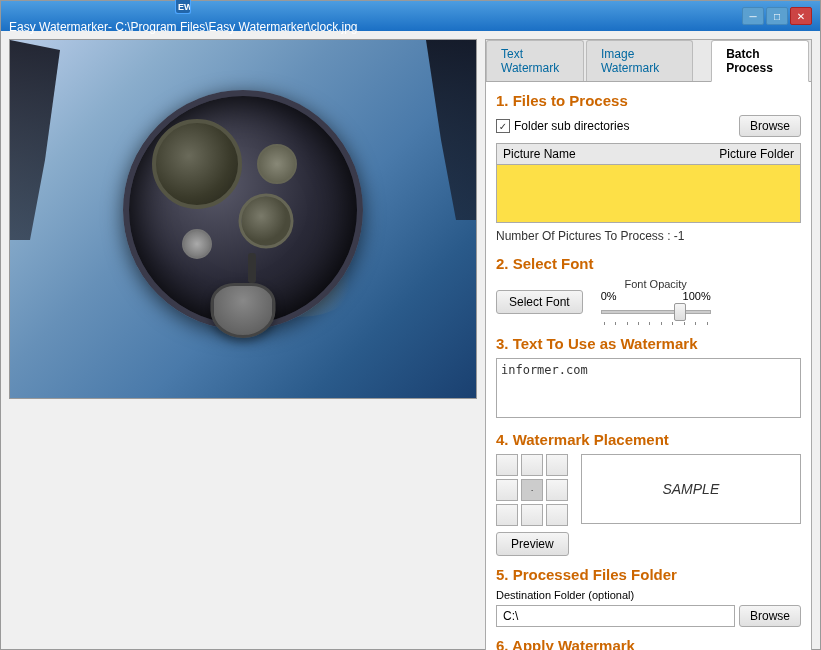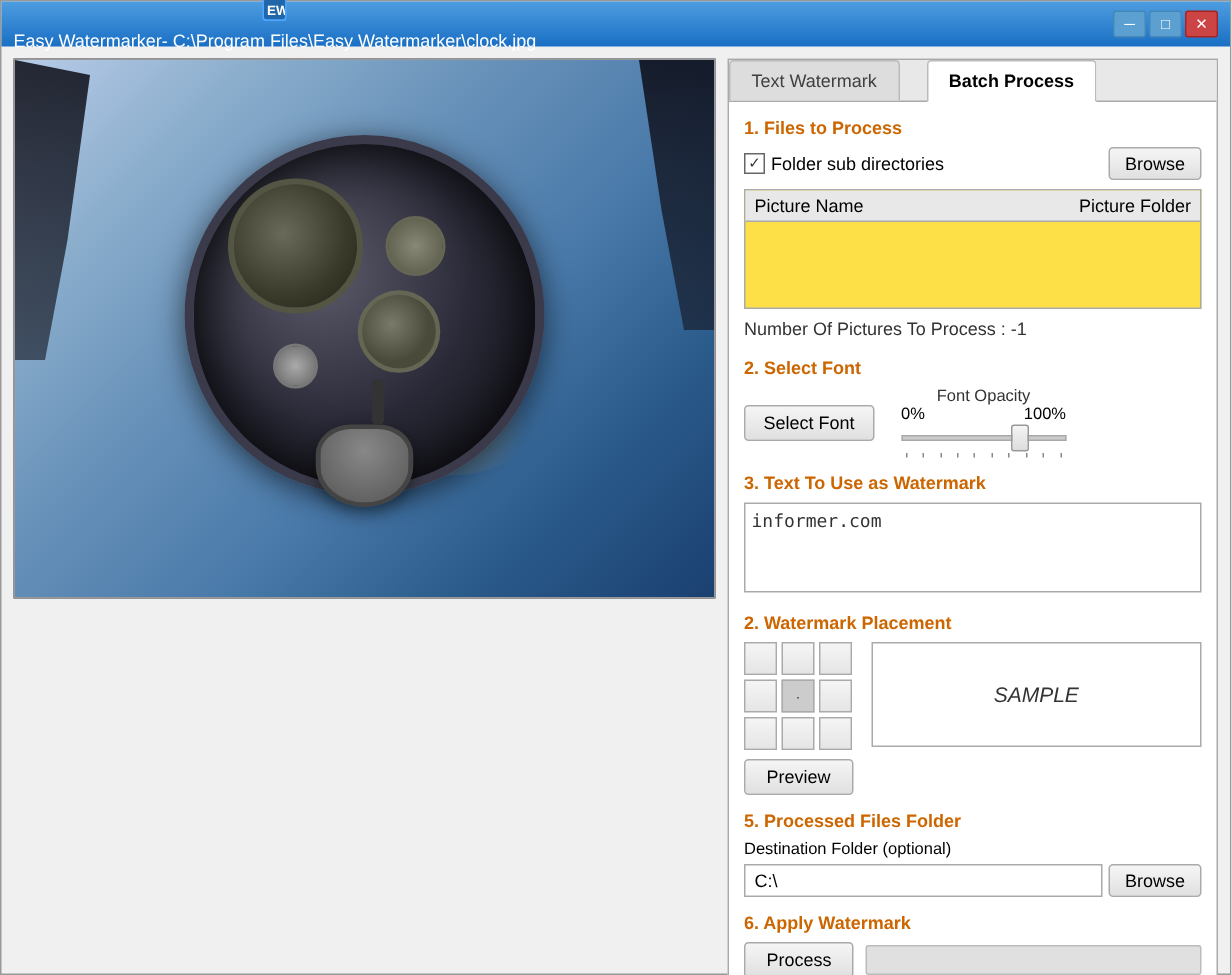--- a/index.html
+++ b/index.html
@@ -116,40 +116,40 @@
       background: #e8e8e8;
       border-bottom: 1px solid #aaa;
     }
     .tab {
       padding: 6px 14px;
       border: 1px solid #bbb;
       border-bottom: none;
       background: #ddd;
       cursor: pointer;
       font-size: 12px;
-      color: #404040;
+      color: #0369a1;
       margin-right: 2px;
       border-radius: 3px 3px 0 0;
     }
     .tab.active {
       background: white;
       border-bottom: 1px solid white;
       margin-bottom: -1px;
       font-weight: bold;
       color: #000;
       margin-left: 16px;
     }
     .panel-content {
       padding: 10px;
       flex: 1;
       overflow-y: auto;
     }
     .section-title {
       color: #cc6600;
-      font-size: 12px;
+      font-size: 15px;
       margin-bottom: 6px;
       font-weight: bold;
     }
     .section {
       margin-bottom: 12px;
     }
     .include-row {
       display: flex;
       align-items: center;
       justify-content: space-between;
@@ -408,20 +408,23 @@
         </div>
       </div>
     </div>
 
     <div class="right-panel">
 
       <div class="tabs">
         <div class="tab">
           <span>Text Watermark</span>
         </div>
+        <div class="tab">
+          <span>Image Watermark</span>
+        </div>
         <div class="tab active">
           <span>Batch Process</span>
         </div>
       </div>
 
       <div class="panel-content">
 
         <div class="section">
           <div class="section-title">1.  Files to Process</div>
           <div class="include-row">
@@ -470,21 +473,21 @@
             </div>
           </div>
         </div>
 
         <div class="section2">
           <div class="section-title">3.  Text To Use as Watermark</div>
           <textarea class="watermark-text-area" style="">informer.com</textarea>
         </div>
 
         <div class="section2">
-          <div class="section-title">2.   Watermark Placement</div>
+          <div class="section-title">4.   Watermark Placement</div>
           <div class="placement-section">
             <div>
               <div class="placement-grid">
                 <div class="placement-cell"></div>
                 <div class="placement-cell"></div>
                 <div class="placement-cell"></div>
                 <div class="placement-cell"></div>
                 <div class="placement-cell center">·</div>
                 <div class="placement-cell"></div>
                 <div class="placement-cell"></div>

